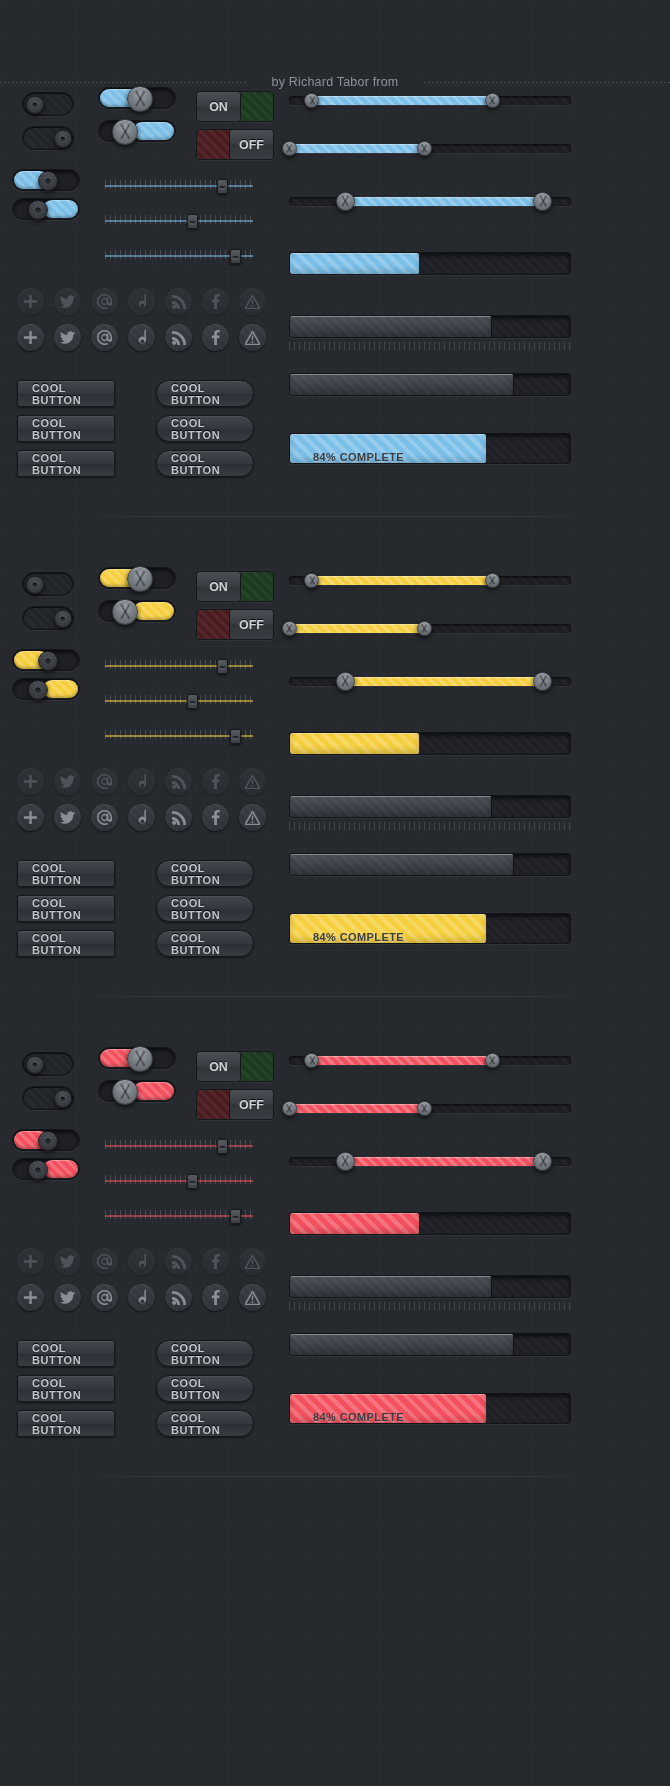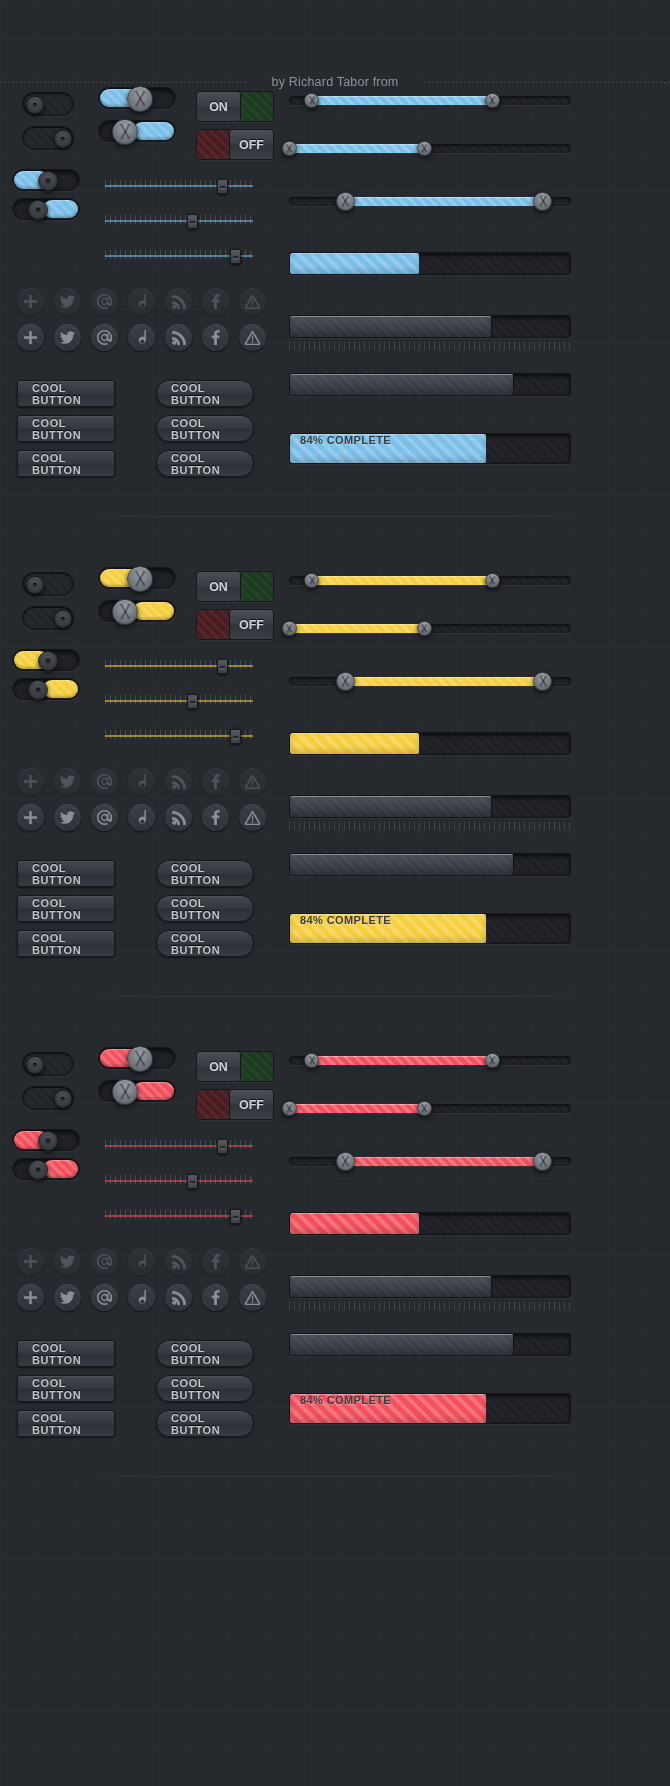--- a/index.html
+++ b/index.html
@@ -182,21 +182,21 @@
     background: #1e2025;
     background-image: repeating-linear-gradient(45deg, rgba(255,255,255,.022) 0 3px, rgba(255,255,255,0) 3px 7px);
     border: 1px solid #121418;
     box-shadow: inset 0 2px 4px rgba(0,0,0,.7), 0 1px 0 rgba(255,255,255,.05);
     overflow: hidden;
   }
   .prog .pfill {
     position: absolute; left: 0; top: 0; bottom: 0; border-radius: 2px;
     background-image: repeating-linear-gradient(45deg, rgba(255,255,255,.20) 0 4px, rgba(255,255,255,0) 4px 9px);
     box-shadow: inset 0 1px 0 rgba(255,255,255,.35), inset 0 -3px 6px rgba(0,0,0,.2);
-    display: flex; align-items: flex-start;
+    display: flex; align-items: flex-end; padding-left: 13px;
   }
   .prog .plabel {
     padding-left: 10px; font-size: 11px; font-weight: bold; letter-spacing: .4px;
     color: #3a3d42; text-shadow: 0 1px 0 rgba(255,255,255,.25);
     white-space: nowrap;
   }
   .prog.grey .pfill {
     background: linear-gradient(180deg, #4b5058 0%, #3a3e45 55%, #33373d 100%);
     background-image: repeating-linear-gradient(45deg, rgba(255,255,255,.035) 0 3px, rgba(255,255,255,0) 3px 7px),
                       linear-gradient(180deg, #4b5058 0%, #3a3e45 55%, #33373d 100%);

